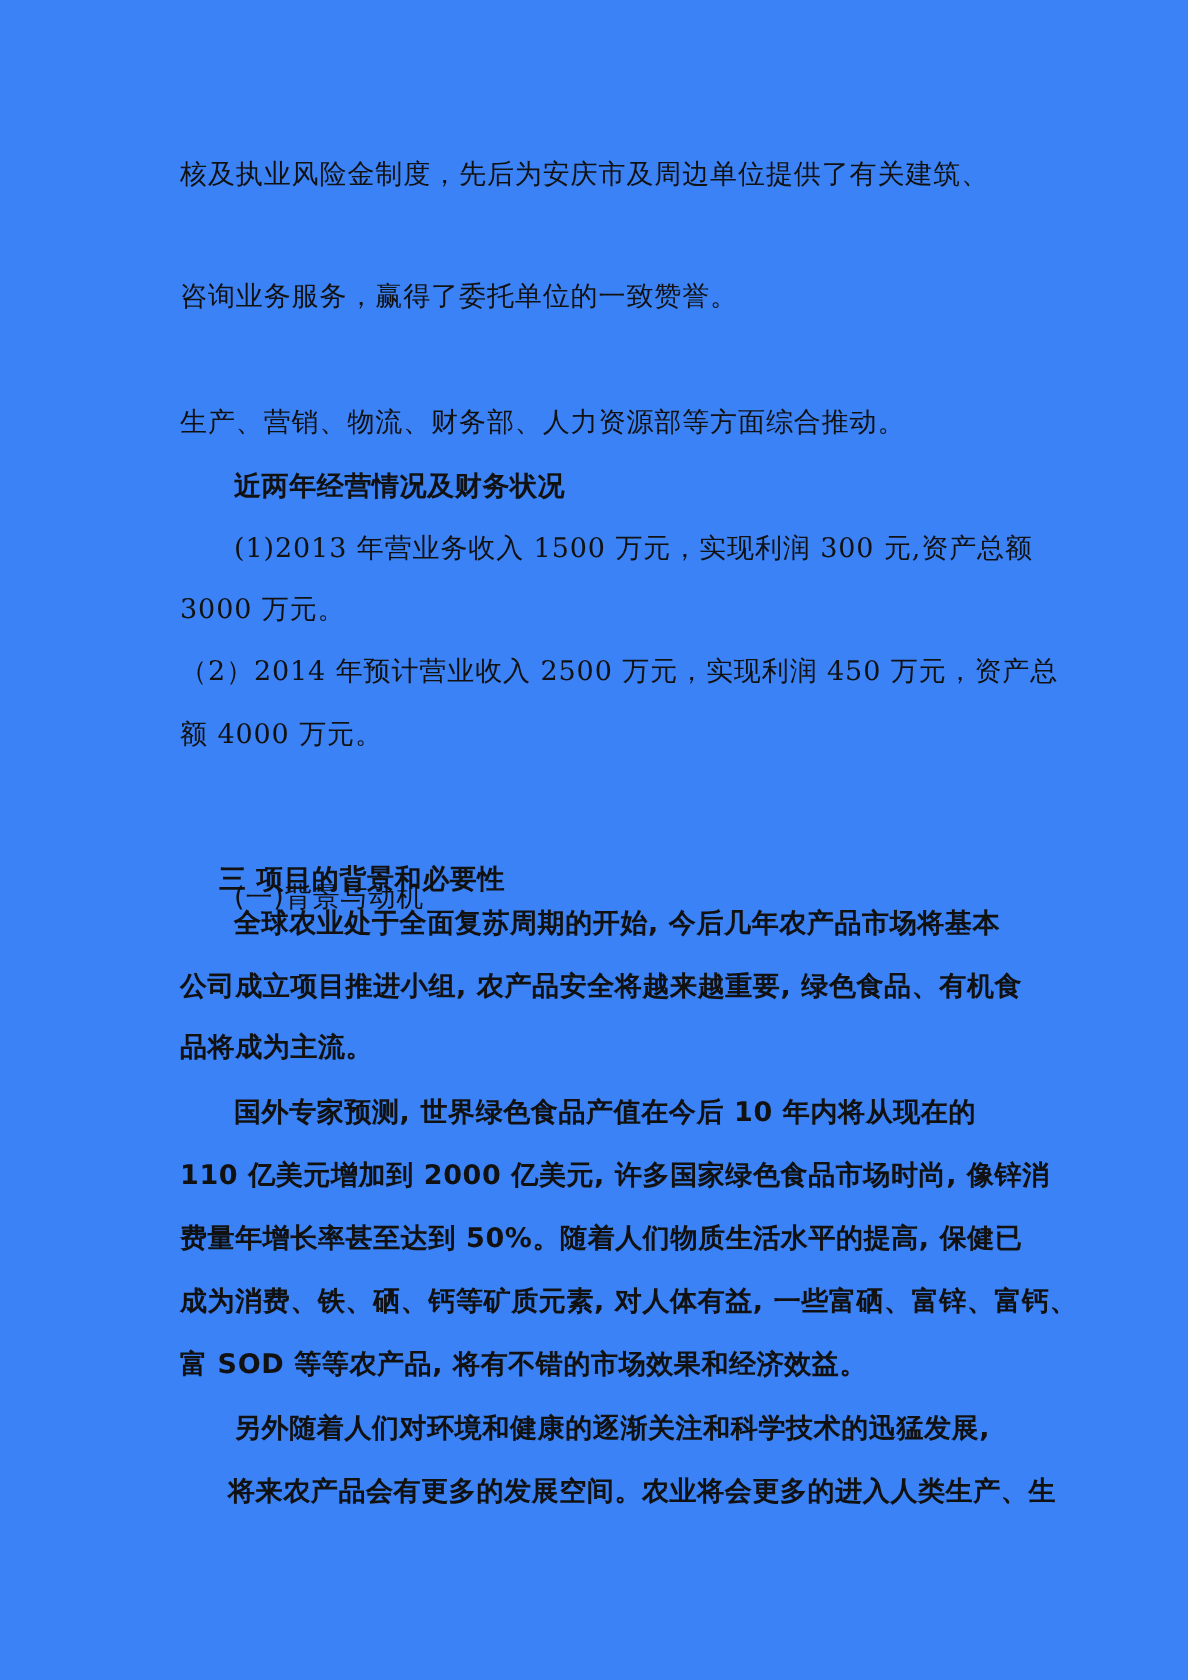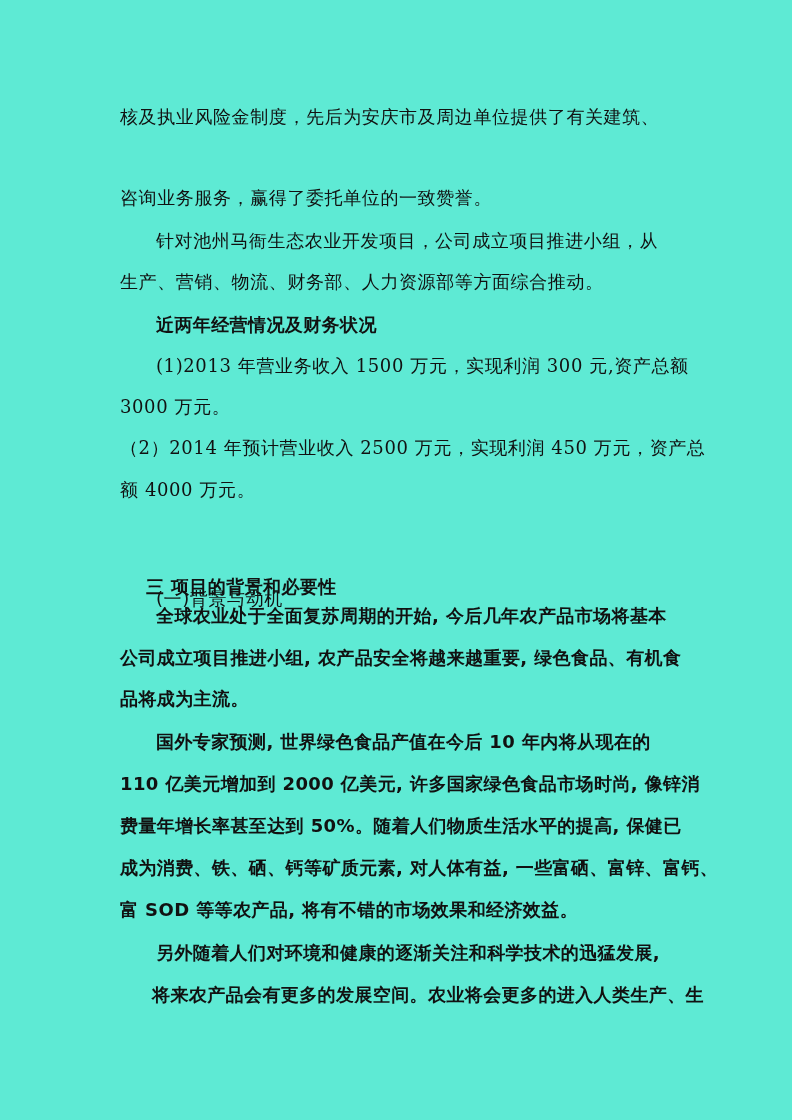--- a/index.html
+++ b/index.html
@@ -1,17 +1,17 @@
 <!DOCTYPE html>
 <html><head>
 <meta charset="utf-8">
 <style>
   html, body { margin: 0; padding: 0; background: #ffffff; }
   body { width: 792px; height: 1120px; position: relative; overflow: hidden; }
-  .page { position: absolute; left: 0; top: 0; width: 792px; height: 1120px; background: #5eead4; }
+  .page { position: absolute; left: 0; top: 0; width: 792px; height: 1120px; background: #3b82f6; }
   .line {
     position: absolute;
     left: 120px;
     white-space: nowrap;
     font-size: 18px;
     line-height: 22px;
     color: #111;
     font-family: "DejaVu Serif", "Liberation Serif", serif;
     letter-spacing: 0.6px;
   }
@@ -19,21 +19,20 @@
   .indent2 { left: 146px; }
   .bold { font-weight: bold; font-family: "DejaVu Sans", "Liberation Sans", sans-serif; letter-spacing: 0.4px; }
   .sans { font-family: "DejaVu Sans", "Liberation Sans", sans-serif; }
 </style>
 </head>
 <body>
 
 <div class="page">
   <div class="line" style="top:106px;">核及执业风险金制度，先后为安庆市及周边单位提供了有关建筑、</div>
   <div class="line" style="top:187px;">咨询业务服务，赢得了委托单位的一致赞誉。</div>
-  <div class="line indent" style="top:230px;">针对池州马衙生态农业开发项目，公司成立项目推进小组，从</div>
   <div class="line" style="top:271px;">生产、营销、物流、财务部、人力资源部等方面综合推动。</div>
   <div class="line indent bold" style="top:314px;">近两年经营情况及财务状况</div>
   <div class="line indent" style="top:355px;">(1)2013 年营业务收入 1500  万元，实现利润 300  元,资产总额</div>
   <div class="line" style="top:396px;">3000 万元。</div>
   <div class="line" style="top:437px;">（2）2014 年预计营业收入 2500 万元，实现利润 450 万元，资产总</div>
   <div class="line" style="top:479px;">额 4000 万元。</div>
   <div class="line indent2 bold" style="top:528px;margin-top:48px;">三  项目的背景和必要性</div>
   <div class="line indent sans" style="top:563px;margin-top:25px;">(一)背景与动机</div>
   <div class="line indent bold" style="top:605px;">全球农业处于全面复苏周期的开始, 今后几年农产品市场将基本</div>
   <div class="line bold" style="top:647px;">公司成立项目推进小组, 农产品安全将越来越重要, 绿色食品、有机食</div>

